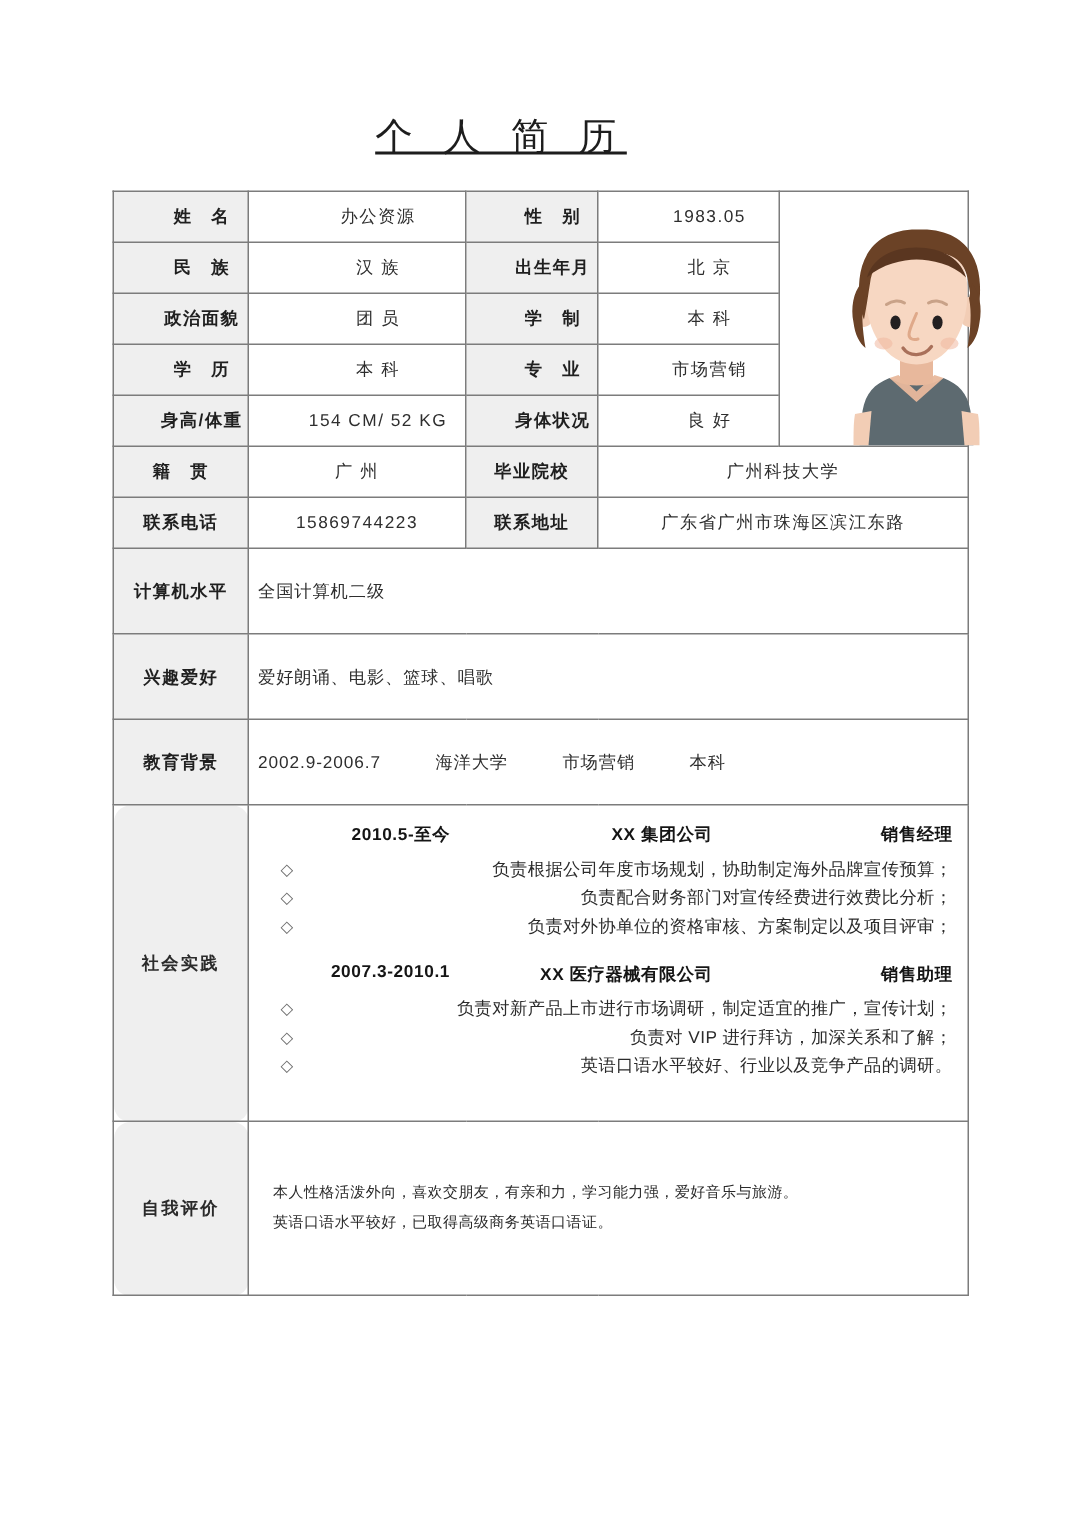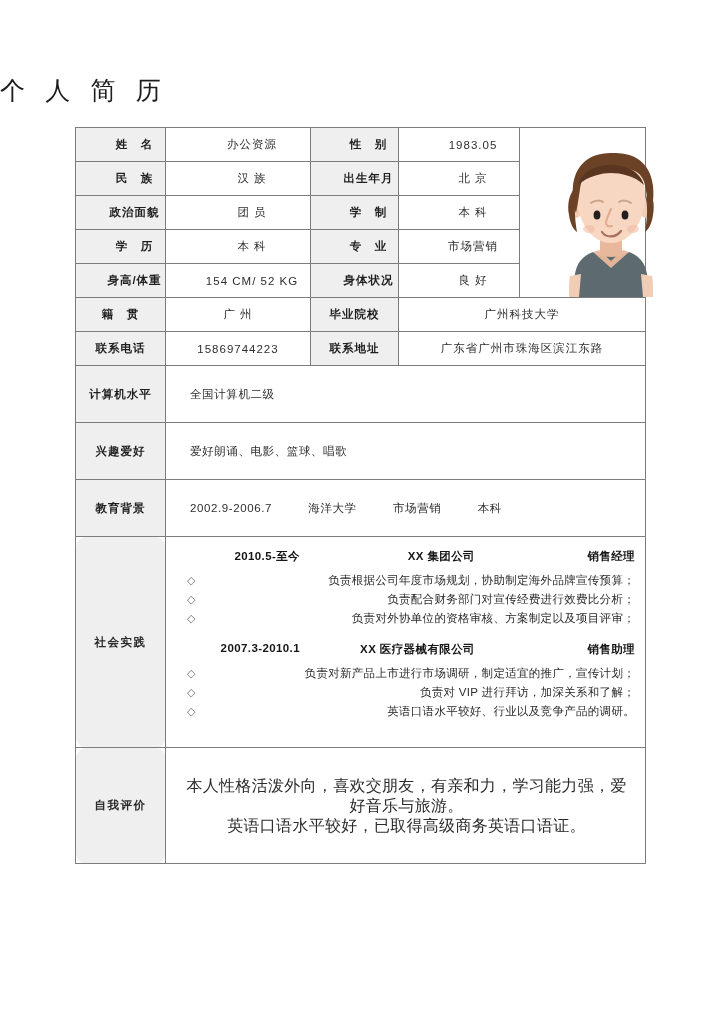--- a/index.html
+++ b/index.html
@@ -21,26 +21,27 @@
     overflow: hidden;
     background: #ffffff;
   }
 
   
   .doc-title {
     position: absolute;
     top: 74px;
     left: 0;
     width: 668px;
-    text-align: left;
+    text-align: center;
     font-size: 25px;
     letter-spacing: 7px;
     font-weight: 400;
     color: #1d1d1d;
     font-family: "Liberation Serif", "DejaVu Serif", serif;
+    text-decoration: underline;
   }
 
   
   .resume-table {
     position: absolute;
     left: 75px;
     top: 127px;
     width: 570px;
     border-collapse: collapse;
     table-layout: fixed;
@@ -62,21 +63,21 @@
   }
   td.val {
     background: #ffffff;
     text-align: center;
     letter-spacing: 1px;
     color: #2e2e2e;
   }
   td.val-left {
     background: #ffffff;
     text-align: left;
-    padding-left: 24px;
+    padding-left: 6px;
     letter-spacing: 0.6px;
     color: #2e2e2e;
   }
   tr.info-row td { height: 33px; padding-left: 28px; }
   tr.wide-row td { height: 33px; }
   tr.block-row td { height: 56px; }
   td.photo-cell {
     background: #ffffff;
     text-align: center;
     vertical-align: middle;
@@ -126,24 +127,24 @@
     position: absolute;
     left: 5px;
     top: 0;
     color: #6d6d6d;
     font-size: 11px;
   }
 
   
   .eval-body {
     padding: 0 14px 0 16px;
-    text-align: center;
+    text-align: left;
     line-height: 20px;
     letter-spacing: 0.3px;
-    font-size: 16px;
+    font-size: 10px;
     color: #2b2b2b;
   }
   .eval-body p { margin: 0; }
 
   
   .avatar-wrap {
     width: 126px;
     height: 100%;
     display: flex;
     align-items: flex-end;

